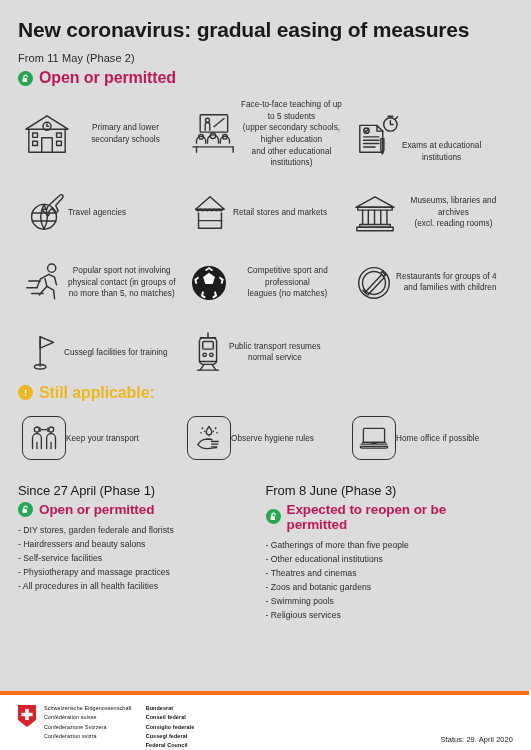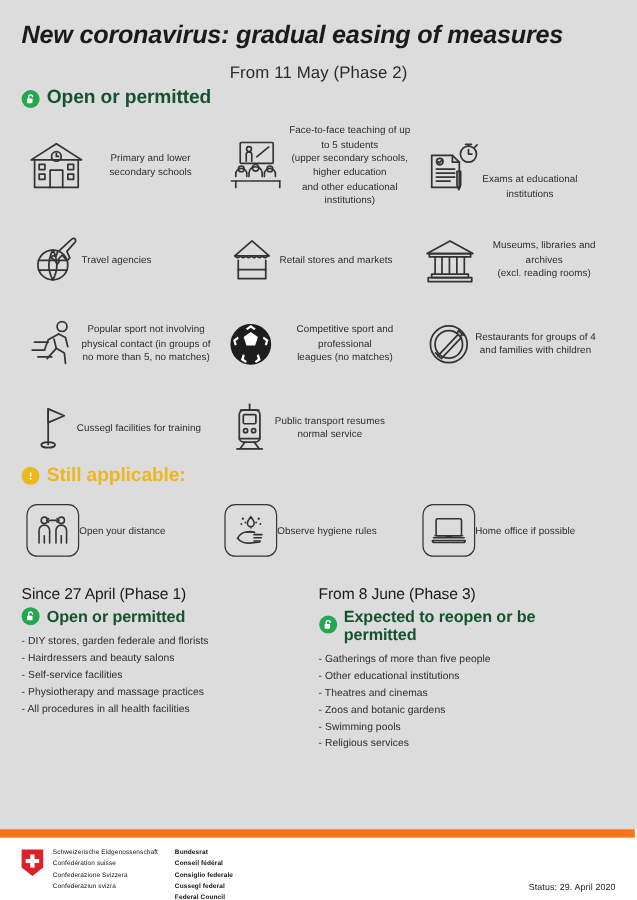--- a/index.html
+++ b/index.html
@@ -27,43 +27,41 @@
   }
 
   
   .title {
     font-size: 21px;
     font-weight: bold;
     color: #1a1a1a;
     letter-spacing: -0.2px;
     padding-top: 18px;
     line-height: 1.15;
-    font-style: italic;
   }
   .subtitle {
-    font-size: 14px;
+    font-size: 11px;
     color: #2b2b2b;
     margin-top: 10px;
     letter-spacing: 0.1px;
-    text-align: center;
   }
 
   
   .status-head {
     display: flex;
     align-items: center;
     gap: 6px;
     margin-top: 5px;
   }
   .status-head .label {
     font-size: 16px;
     font-weight: bold;
     letter-spacing: -0.1px;
   }
-  .label-green { color: #14532d; }
+  .label-green { color: #be185d; }
   .label-amber { color: #edb720; }
 
   .badge {
     width: 15px; height: 15px;
     border-radius: 50%;
     display: inline-flex;
     align-items: center;
     justify-content: center;
     flex: 0 0 auto;
   }
@@ -134,21 +132,21 @@
     color: #2b2b2b;
     letter-spacing: 0.04px;
   }
 
   
   .footer {
     position: absolute;
     left: 0; top: 691px;
     width: 529px; height: 59px;
     background: #ffffff;
-    border-top: 7px solid #f97316;
+    border-top: 4px solid #f97316;
   }
   .foot-inner {
     display: flex;
     align-items: flex-start;
     padding: 9px 0 0 18px;
     gap: 8px;
   }
   .flagbox { width: 18px; flex: 0 0 auto; padding-top: 1px; }
   .names {
     display: flex;
@@ -337,21 +335,21 @@
           <svg width="44" height="44" viewBox="0 0 46 46">
             <circle class="st" cx="23" cy="24" r="16"></circle>
             <circle class="st" cx="23" cy="24" r="12"></circle>
             <path class="st" d="M13.5 34 L31 15.5"></path>
             <path class="st" d="M16.5 36.5 L34 18"></path>
             <path class="st" d="M30 14 l2.5 -2.5 M33 17 l2.5 -2.5"></path>
             <path class="st" d="M31.5 12 l4 4"></path>
             <path class="st" d="M11.5 31.5 l4 4"></path>
           </svg>
         </span>
-        <span class="cap" style="white-space:pre-line;">Restaurants for groups of 4
+        <span class="cap" style="white-space:pre-line;text-align:right;">Restaurants for groups of 4
 and families with children</span>
       </div>
 
       <div class="row-gap"></div>
 
       <div class="cell">
         <span class="glyph">
           <svg width="42" height="44" viewBox="0 0 44 46">
             <path class="st" d="M19 7 V38"></path>
             <path class="st" d="M19 7 L33 13 L19 19 Z"></path>
@@ -400,21 +398,21 @@
               <circle class="st" cx="9" cy="7.5" r="3"></circle>
               <circle class="st" cx="25" cy="7.5" r="3"></circle>
               <path class="st" d="M13.5 7.5 h7 M13 5.8 l-1.8 1.7 l1.8 1.7 M21 5.8 l1.8 1.7 l-1.8 1.7"></path>
               <path class="st" d="M4 29 V17 a5 5 0 0 1 10 0 V29"></path>
               <path class="st" d="M9 22 V29"></path>
               <path class="st" d="M20 29 V17 a5 5 0 0 1 10 0 V29"></path>
               <path class="st" d="M25 22 V29"></path>
             </svg>
           </span>
         </span>
-        <span class="cap">Open your distance</span>
+        <span class="cap">Keep your transport</span>
       </div>
 
       <div class="cell">
         <span class="glyph">
           <span class="sq">
             <svg width="30" height="30" viewBox="0 0 34 34">
               <path class="st" d="M17 4 q3.2 4 3.2 6.2 a3.2 3.2 0 0 1 -6.4 0 Q13.8 8 17 4 Z"></path>
               <circle class="stf" cx="9.5" cy="6" r="1.1"></circle>
               <circle class="stf" cx="12" cy="9.5" r="0.9"></circle>
               <circle class="stf" cx="8" cy="11" r="0.9"></circle>

